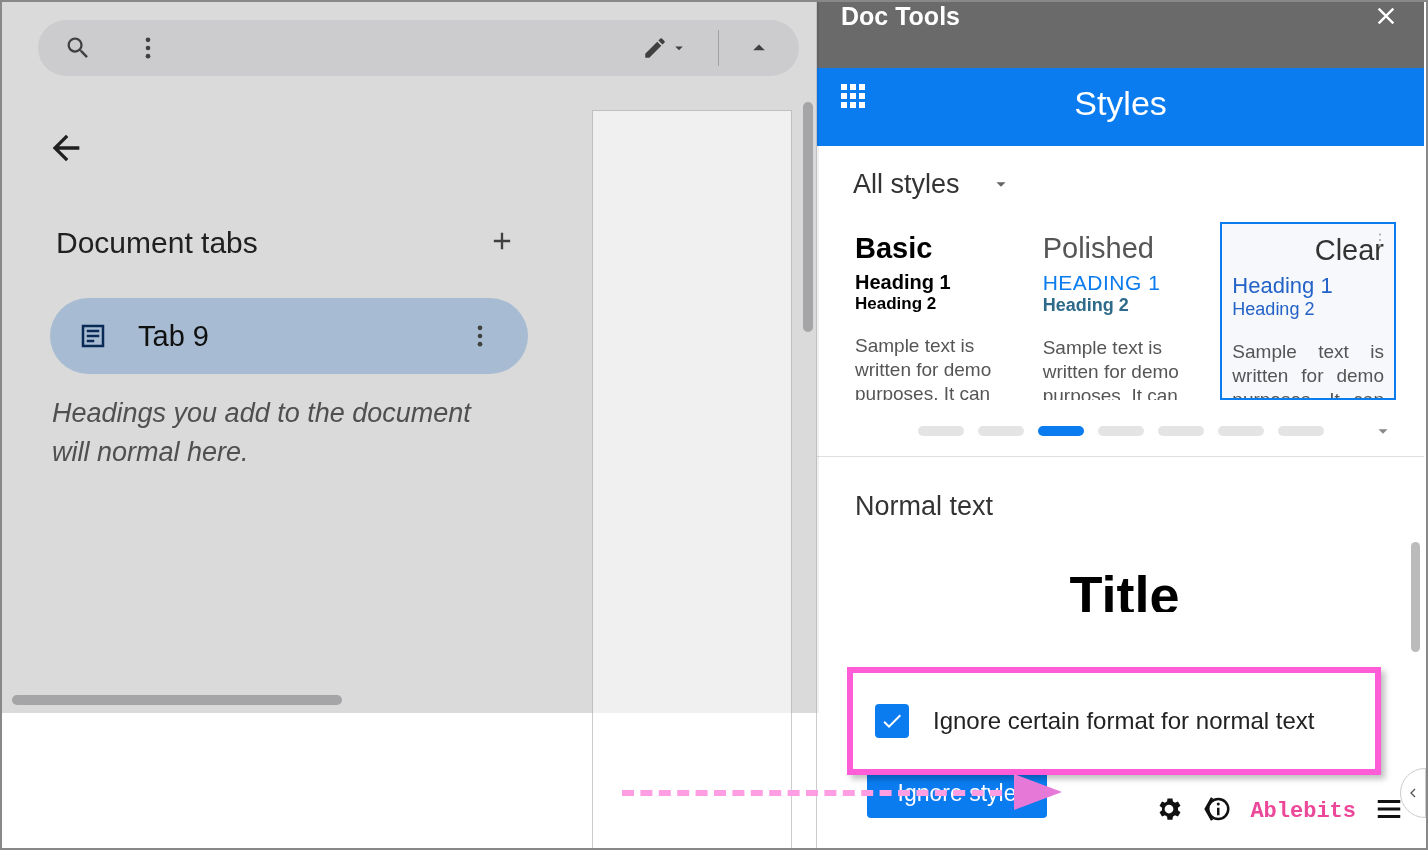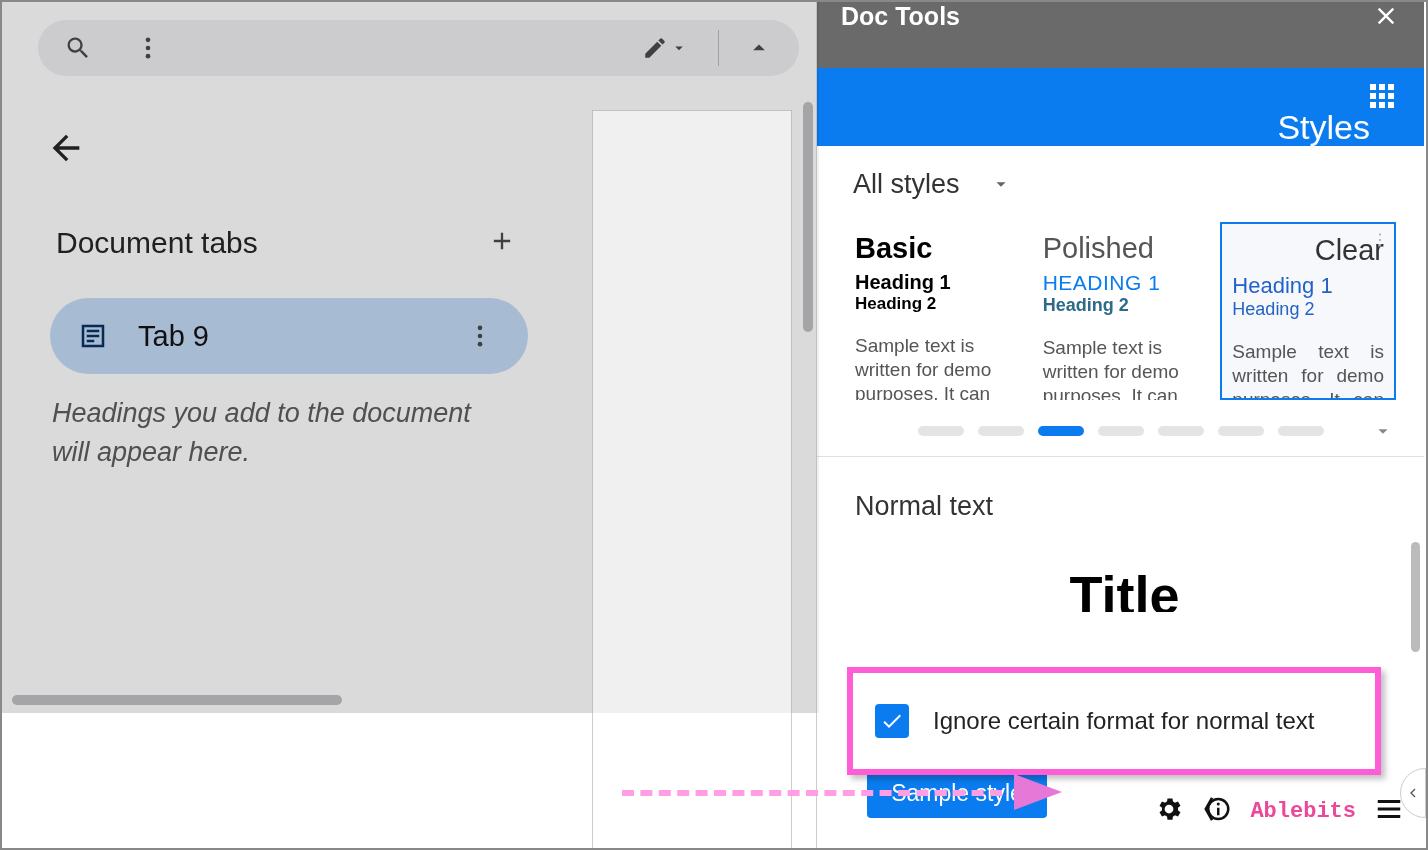--- a/index.html
+++ b/index.html
@@ -25,21 +25,21 @@
 .tab-name { margin-left: 30px; font-size: 29px; color: #111; }
 .tab-menu { margin-left: auto; }
 .hint-text { position: absolute; top: 392px; left: 50px; width: 440px; font-size: 27px; line-height: 1.45; font-style: italic; color: #555; }
 .bottom-scroll { position: absolute; bottom: 8px; left: 10px; width: 330px; height: 10px; background: #b0b0b3; border-radius: 5px; }
 
 .sidebar { position: absolute; right: 2px; top: 0; width: 608px; height: 846px; background: #fff; border-left: 1px solid #ccc; display: flex; flex-direction: column; }
 .titlebar { height: 66px; background: #6a6a6a; display: flex; align-items: flex-start; padding: 0 24px; }
 .titlebar h1 { color: #fff; font-size: 25px; font-weight: 700; }
 .close-btn { margin-left: auto; color: #fff; cursor: pointer; }
 .close-btn svg { width: 28px; height: 28px; fill: #fff; }
-.styles-header { height: 78px; background: #0a7cf0; display: flex; align-items: flex-end; padding: 16px 24px; flex-direction: column; }
+.styles-header { height: 78px; background: #0a7cf0; display: flex; align-items: flex-start; padding: 16px 24px; }
 .grid-icon { width: 30px; height: 30px; display: grid; grid-template-columns: repeat(3,6px); grid-template-rows: repeat(3,6px); gap: 3px; }
 .grid-icon span { background: #fff; }
 .styles-title { flex: 1; text-align: center; color: #fff; font-size: 34px; font-weight: 400; margin-right: 30px; }
 
 .filter-row { height: 76px; display: flex; align-items: center; padding: 0 36px; gap: 30px; }
 .filter-row span { font-size: 27px; color: #333; }
 .chevron { color: #666; }
 
 .cards-row { display: flex; gap: 16px; padding: 0 28px 10px 28px; }
 .style-card { flex: 1; height: 178px; padding: 10px 10px; overflow: hidden; cursor: pointer; position: relative; }
@@ -149,21 +149,21 @@
     <span class="tab-name">Tab 9</span>
     <div class="tab-menu icon-btn">
       <svg viewBox="0 0 24 24">
           <circle cx="12" cy="5" r="2"></circle>
           <circle cx="12" cy="12" r="2"></circle>
           <circle cx="12" cy="19" r="2"></circle>
         </svg>
     </div>
   </div>
 
-  <div class="hint-text">Headings you add to the document will appear here.</div>
+  <div class="hint-text">Headings you add to the document will normal here.</div>
 
   <div class="doc-canvas"></div>
   <div class="scroll-track"></div>
   <div class="bottom-scroll"></div>
 </div>
 
 <div class="sidebar">
   <div class="titlebar">
     <h1>Doc Tools</h1>
     <div class="close-btn">
@@ -228,21 +228,21 @@
     <svg class="dots-chev" viewBox="0 0 24 24" width="22" height="22">
         <path d="M7 10l5 5 5-5z" fill="#888"></path>
       </svg>
   </div>
 
   <div class="normal-section">
     <div class="normal-label">Normal text</div>
     <div class="title-preview">Title</div>
   </div>
 
-  <div class="apply-btn">Sample style</div>
+  <div class="apply-btn">Ignore style</div>
 
   <div class="bottom-bar">
     <div class="gear">
       <svg viewBox="0 0 24 24" width="30" height="30">
           <path d="M19.14 12.94a7.14 7.14 0 000-1.88l2.03-1.58-2-3.46-2.39.96a7.07 7.07 0 00-1.63-.94l-.36-2.54h-4l-.36 2.54c-.58.23-1.13.54-1.63.94l-2.39-.96-2 3.46 2.03 1.58a7.14 7.14 0 000 1.88l-2.03 1.58 2 3.46 2.39-.96c.5.4 1.05.71 1.63.94l.36 2.54h4l.36-2.54c.58-.23 1.13-.54 1.63-.94l2.39.96 2-3.46-2.03-1.58zM12 15.5A3.5 3.5 0 1112 8.5a3.5 3.5 0 010 7z" fill="#111"></path>
         </svg>
     </div>
     <div class="info">
       <svg viewBox="0 0 24 24" width="30" height="30">
           <path d="M8 3l-5 9 5 9h0" fill="none" stroke="#111" stroke-width="2"></path>

